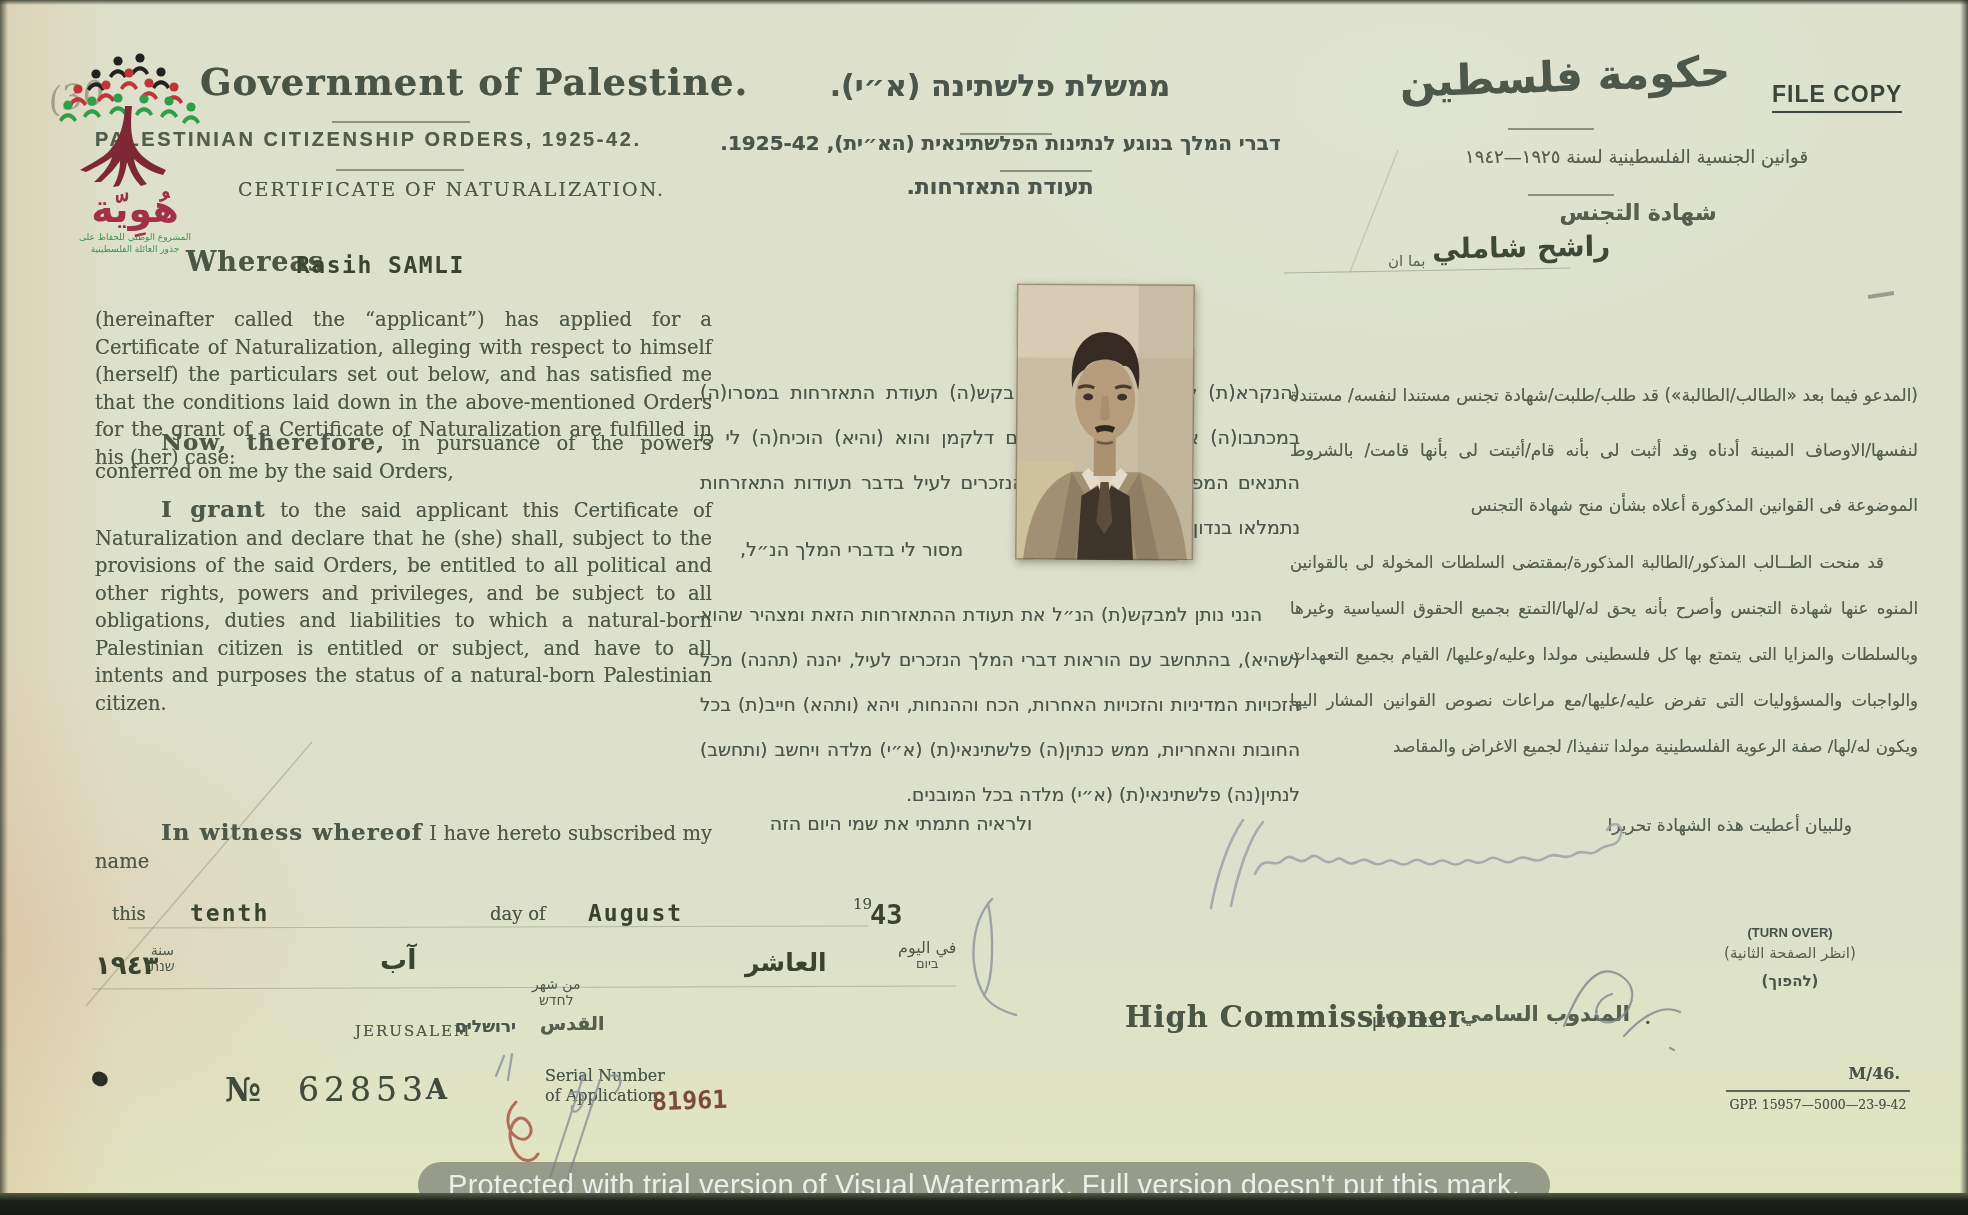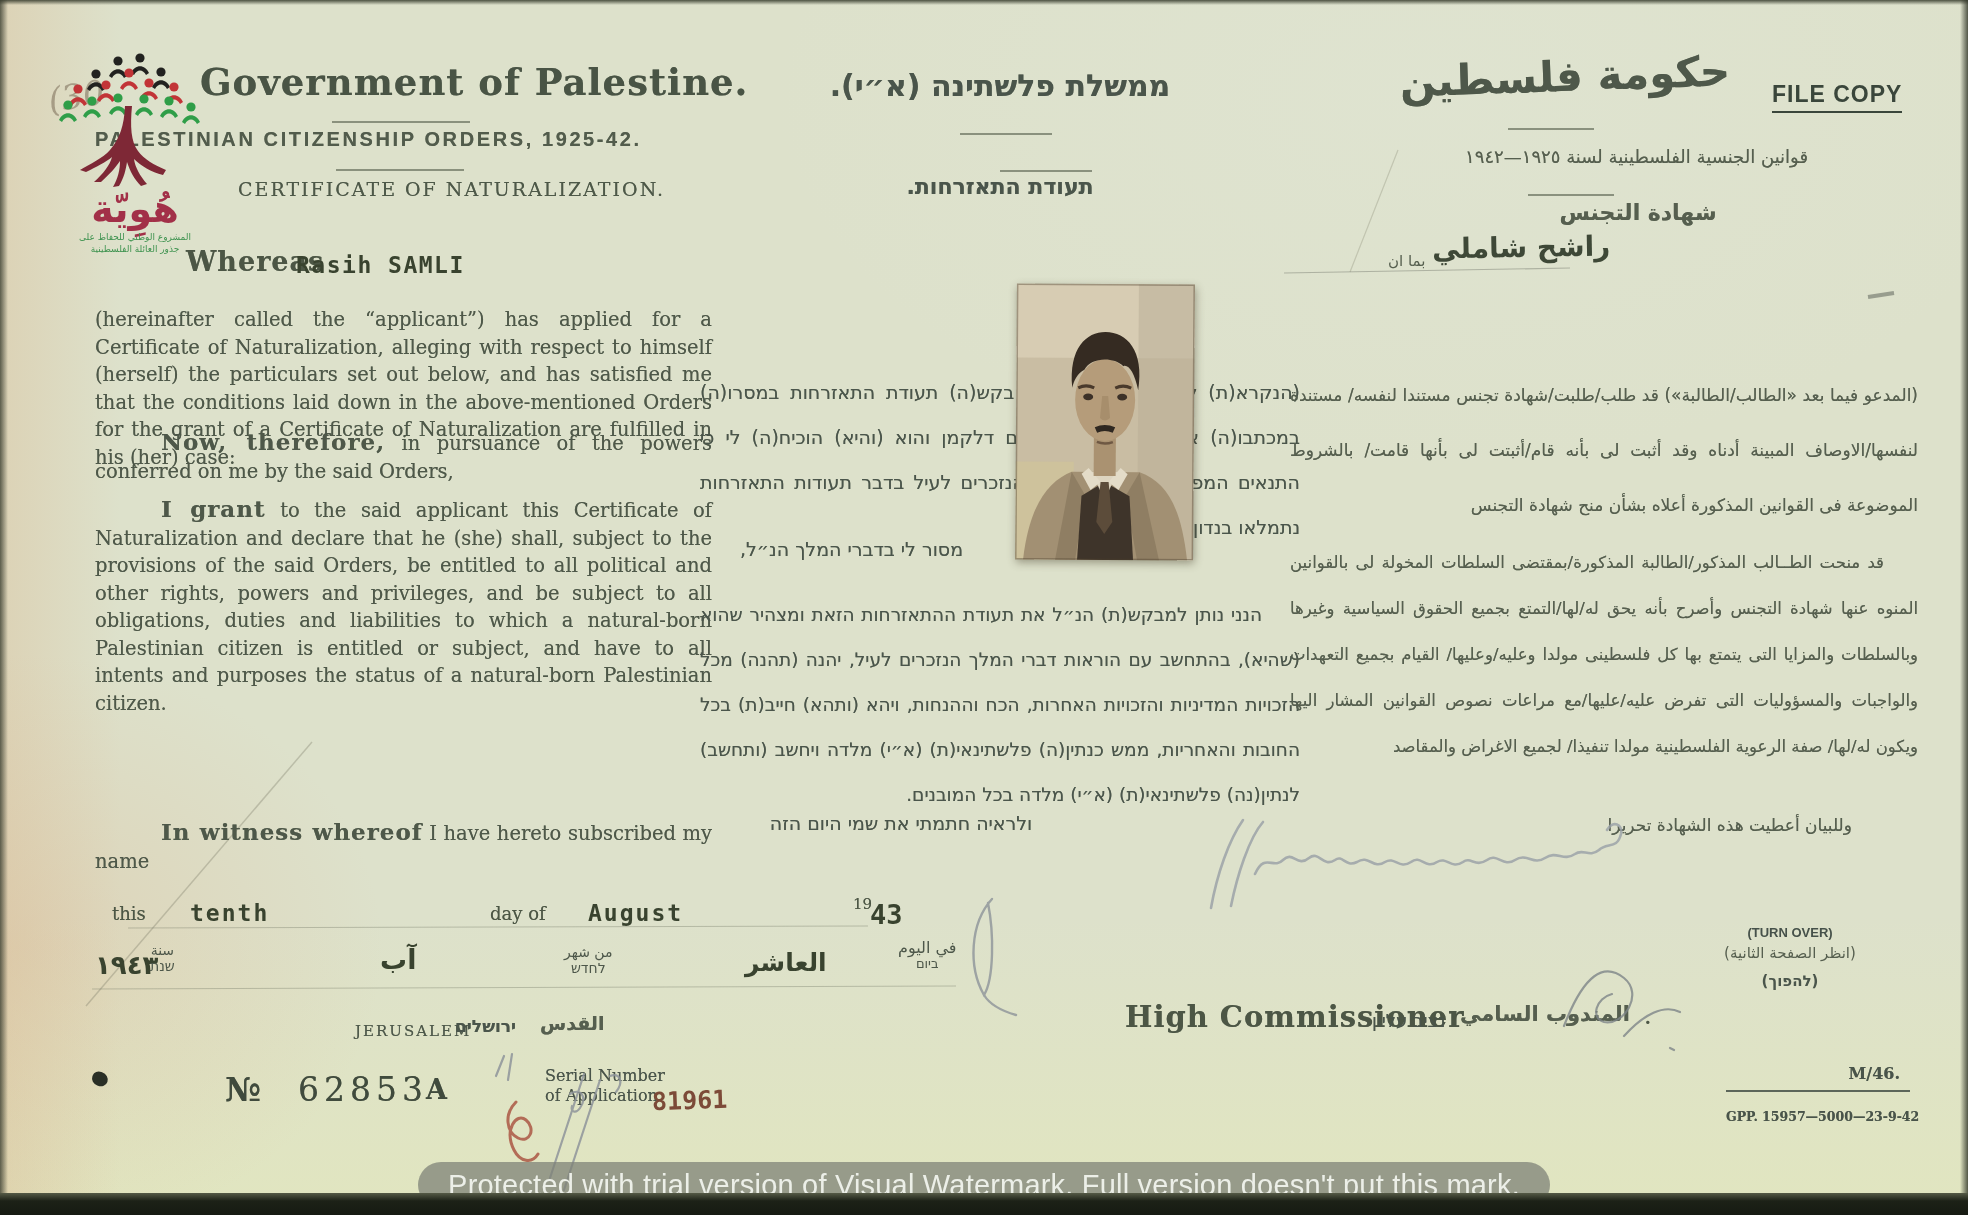--- a/index.html
+++ b/index.html
@@ -77,20 +77,21 @@
   </svg>
 
   <div class="t ink black" style="left:200px;top:60px;z-index:2;font-size:37px;color:#49544546;color:#495445;">Government of Palestine.</div>
   <div class="rule" style="left:332px;top:121px;width:138px;z-index:2;"></div>
   <div class="t ink" style="left:95px;top:128px;z-index:2;font-family:'Liberation Sans','DejaVu Sans',sans-serif;font-size:20px;letter-spacing:2.6px;color:#525c4c;font-weight:bold;">PALESTINIAN CITIZENSHIP ORDERS, 1925-42.</div>
   <div class="rule" style="left:336px;top:169px;width:128px;z-index:2;"></div>
   <div class="t ink" style="left:238px;top:178px;z-index:2;font-size:19px;letter-spacing:2px;color:#4d5848;">CERTIFICATE OF NATURALIZATION.</div>
 
   <div class="t ink he" style="left:790px;top:68px;width:420px;z-index:2;text-align:center;font-size:30px;font-weight:bold;white-space:nowrap;">ממשלת פלשתינה (א״י).</div>
   <div class="rule" style="left:960px;top:133px;width:92px;z-index:2;"></div>
+  <div class="t ink he" style="left:718px;top:131px;width:565px;z-index:2;text-align:center;font-size:20px;font-weight:bold;white-space:nowrap;">דברי המלך בנוגע לנתינות הפלשתינאית (הא״ית), 1925-42.</div>
   <div class="rule" style="left:1000px;top:170px;width:92px;z-index:2;"></div>
   <div class="t ink he" style="left:830px;top:174px;width:340px;z-index:2;text-align:center;font-size:22px;font-weight:bold;white-space:nowrap;">תעודת התאזרחות.</div>
 
   <div class="t ink ar" style="left:1400px;top:52px;width:330px;z-index:2;text-align:center;font-size:42px;font-weight:bold;transform:rotate(-2deg);white-space:nowrap;color:#4e584a;">حكومة فلسطين</div>
   <div class="rule" style="left:1508px;top:128px;width:86px;z-index:2;"></div>
   <div class="t ink ar" style="left:1320px;top:146px;width:488px;z-index:2;text-align:right;font-size:18px;white-space:nowrap;">قوانين الجنسية الفلسطينية لسنة ١٩٢٥—١٩٤٢</div>
   <div class="rule" style="left:1528px;top:194px;width:86px;z-index:2;"></div>
   <div class="t ink ar" style="left:1528px;top:200px;width:220px;z-index:2;text-align:center;font-size:22px;font-weight:bold;white-space:nowrap;">شهادة التجنس</div>
 
   <div class="t" style="left:1772px;top:48px;z-index:2;font-family:'Liberation Sans','DejaVu Sans',sans-serif;font-weight:bold;font-size:23px;letter-spacing:1px;color:#3a463b;border-bottom:2px solid #3a463b;padding-bottom:3px;margin-top:33px;">FILE COPY</div>
@@ -161,21 +162,21 @@
   <div class="t typed" style="left:588px;top:900px;z-index:2;font-size:23px;letter-spacing:2px;">August</div>
   <div class="t ink" style="left:853px;top:895px;z-index:2;font-size:15px;">19</div>
   <div class="t typed" style="left:870px;top:899px;z-index:2;font-size:27px;">43</div>
 
   <div class="t typed" style="left:95px;top:950px;z-index:2;font-family:'DejaVu Sans',sans-serif;font-weight:bold;font-size:26px;color:#39432f;">١٩٤٣</div>
   <div class="t stacked" style="left:150px;top:942px;z-index:2;">
     <div>سنة</div>
     <div>שנת</div>
   </div>
   <div class="t" style="left:380px;top:944px;z-index:2;font-family:'DejaVu Sans',sans-serif;font-weight:bold;font-size:27px;color:#39432f;">آب</div>
-  <div class="t stacked" style="left:532px;top:944px;z-index:2;margin-left:32px;">
+  <div class="t stacked" style="left:532px;top:976px;z-index:2;">
     <div>من شهر</div>
     <div>לחדש</div>
   </div>
   <div class="t" style="left:745px;top:948px;z-index:2;font-family:'DejaVu Sans',sans-serif;font-weight:bold;font-size:25px;color:#39432f;">العاشر</div>
   <div class="t stacked" style="left:898px;top:940px;z-index:2;">
     <div style="font-size:16px;">في اليوم</div>
     <div style="font-size:13px;">ביום</div>
   </div>
 
   <svg style="position:absolute;left:958px;top:893px;z-index:4;" width="95" height="128" viewBox="0 0 95 128">
@@ -220,21 +221,21 @@
       <path d="M98,24 L64,128"></path>
       <path d="M114,30 L78,140"></path>
       <path d="M124,26 C134,22 138,32 130,42"></path>
     </g>
     <g stroke="#a84e3c" stroke-width="3" fill="none" opacity=".8" stroke-linecap="round">
       <path d="M30,52 C18,64 20,82 32,88 C44,94 50,78 40,70 C30,62 18,80 28,100 C34,112 46,114 52,104"></path>
     </g>
   </svg>
 
   <div class="t ink" style="left:1750px;top:1064px;width:150px;z-index:2;text-align:right;font-size:16px;font-weight:bold;color:#49544a;">M/46.</div>
-  <div class="t ink" style="left:1726px;top:1090px;width:184px;z-index:2;text-align:center;font-size:12.5px;font-weight:bold;color:#49544a;border-top:2px solid #5c665a;padding-top:17px;">GPP. 15957—5000—23-9-42</div>
+  <div class="t ink" style="left:1726px;top:1090px;width:184px;z-index:2;text-align:center;font-size:12.5px;font-weight:normal;color:#49544a;border-top:2px solid #5c665a;padding-top:5px;">GPP. 15957—5000—23-9-42</div>
 
   <div style="position:absolute;left:92px;top:1072px;width:16px;height:14px;background:#2a2f26;border-radius:45% 55% 50% 50%;transform:rotate(20deg);z-index:2;"></div>
 
   <div class="wmbar">
     <span>Protected with trial version of Visual Watermark. Full version doesn't put this mark.</span>
   </div>
 
   <div class="edge" style="left:0;top:0;width:1968px;height:5px;background:linear-gradient(180deg,rgba(52,57,42,.85),rgba(52,57,42,0));"></div>
   <div class="edge" style="left:0;top:0;width:8px;height:1215px;background:linear-gradient(90deg,rgba(60,64,50,.8),rgba(60,64,50,0));"></div>
   <div class="edge" style="right:0;top:0;width:8px;height:1215px;background:linear-gradient(270deg,rgba(45,50,38,.8),rgba(45,50,38,0));"></div>

